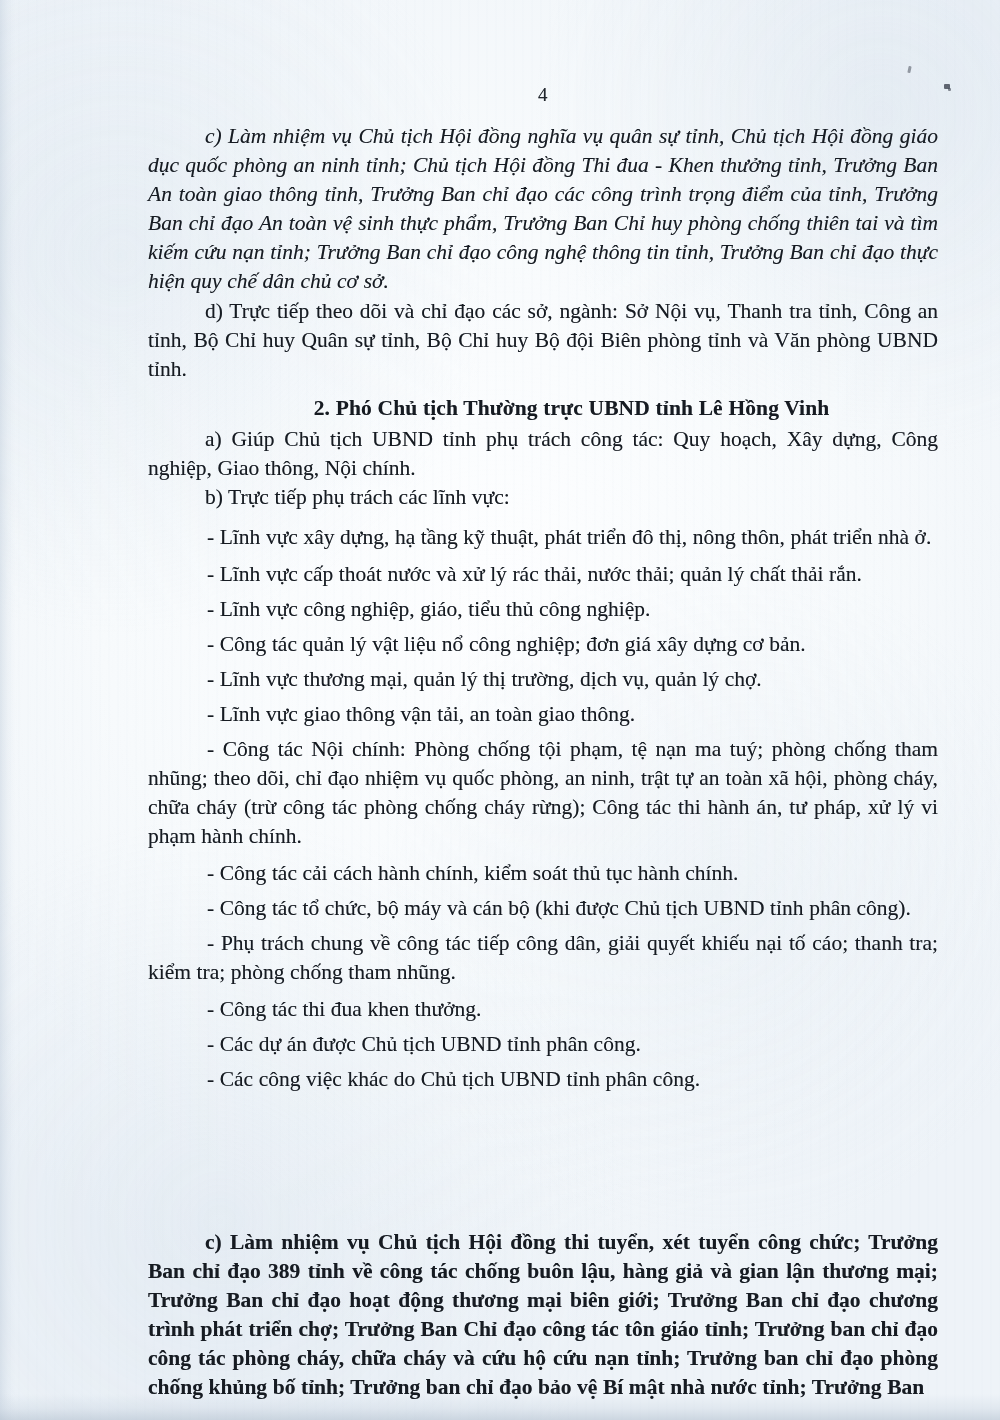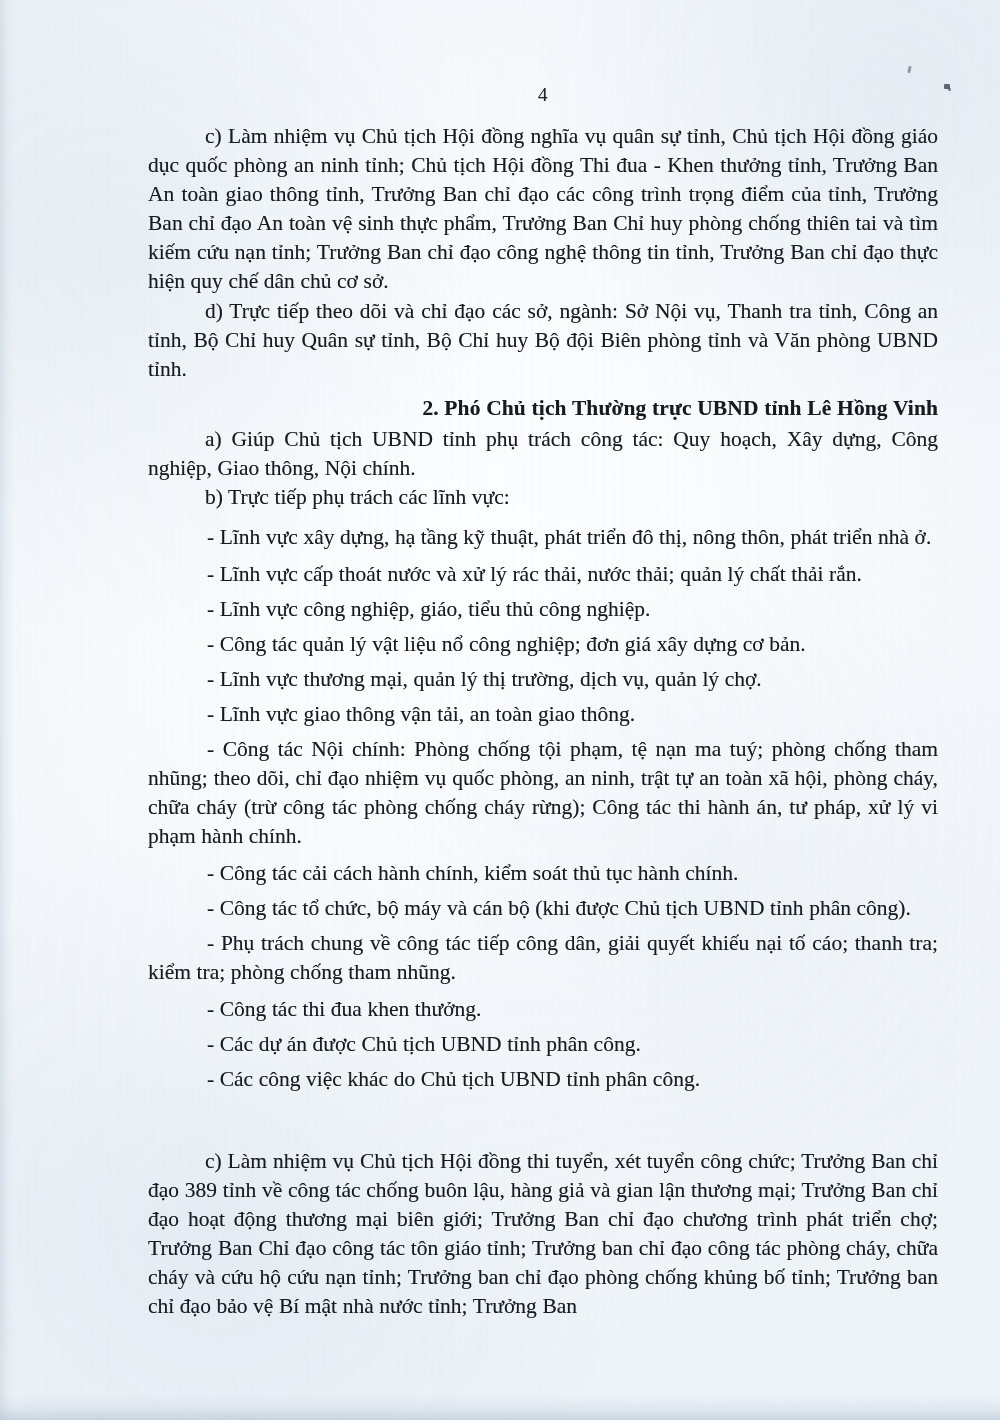--- a/index.html
+++ b/index.html
@@ -133,34 +133,34 @@
 
   
   p.bullet {
     text-indent: 59px;
     margin-bottom: 5px;
   }
 
   h2.section {
     font-weight: bold;
     text-indent: 57px;
-    text-align: right;
+    text-align: center;
     margin: 14px 0 12px 0;
     font-size: 21.5px;
     letter-spacing: .1px;
   }
 
   
-  .blk-c1   { position: absolute; top: 122px;  width: 790px; }
+  .blk-c1   { position: absolute; top: 122px;  width: 790px; font-style: italic; }
   .blk-d    { position: absolute; top: 297px;  width: 790px; }
   .blk-h2   { position: absolute; top: 380px;  width: 790px; }
   .blk-a    { position: absolute; top: 425px;  width: 790px; }
   .blk-b    { position: absolute; top: 483px;  width: 790px; }
   .blk-list { position: absolute; top: 523px;  width: 790px; }
-  .blk-c2   { position: absolute; top: 1147px; width: 790px; }
+  .blk-c2   { position: absolute; top: 1228px; width: 790px; font-weight: bold; }
 
   .blk-list p.bullet { margin-bottom: 0; }
   .blk-list p.bullet + p.bullet { margin-top: 6px; }
   .blk-list p.bullet.tall + p.bullet { margin-top: 8px; }
 
   
   .ink {
     text-shadow: 0 0 .35px rgba(22,27,34,.40);
   }
 </style>

